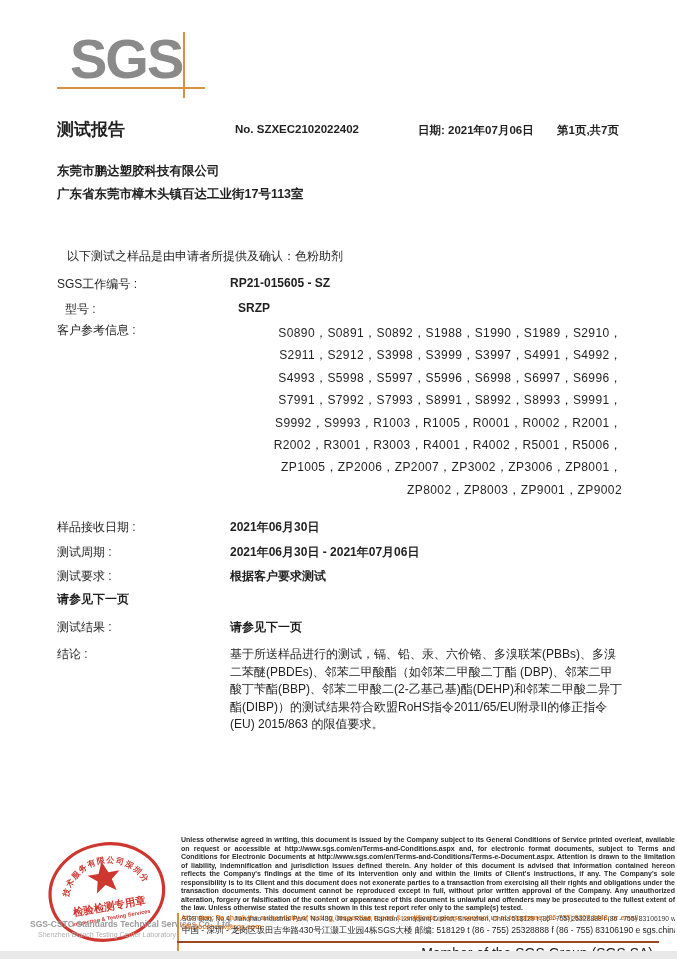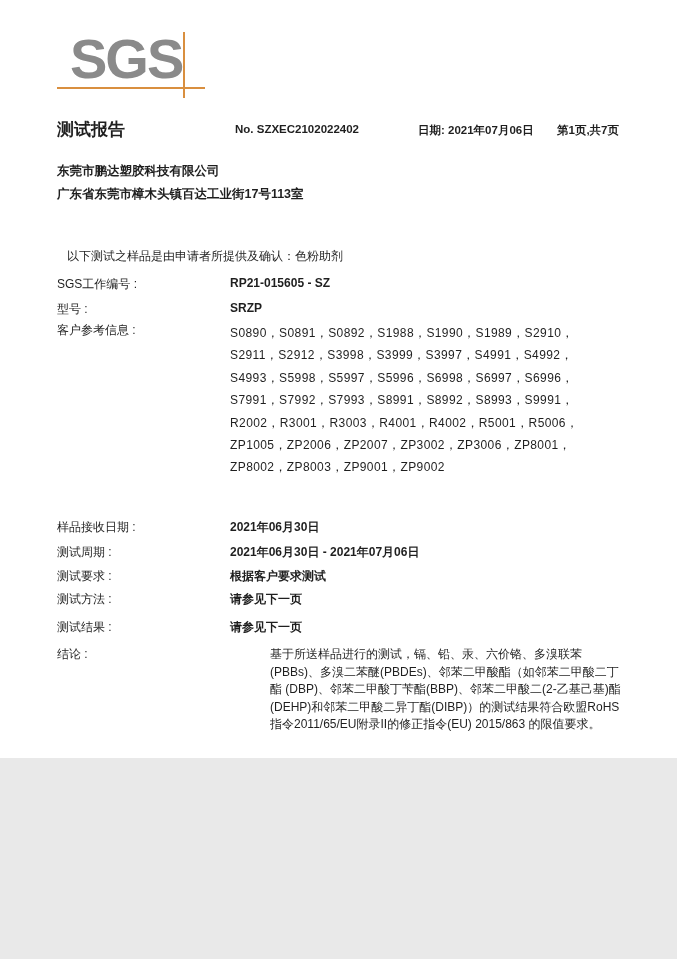--- a/index.html
+++ b/index.html
@@ -1,18 +1,18 @@
 <!DOCTYPE html>
 <html><head>
 <meta charset="utf-8">
 <style>
   html,body { margin:0; padding:0; background:#e9e9e9; }
   .page {
     position:relative;
-    width:677px; height:758px;
+    width:677px; height:951px;
     margin:0 auto;
     background:#ffffff;
     font-family:"Liberation Sans","DejaVu Sans",sans-serif;
     color:#1f1f1f;
     overflow:hidden;
   }
   
   .logo-text {
     position:absolute; left:70px; top:26px;
     font-size:56px; font-weight:700; letter-spacing:-2px;
@@ -29,29 +29,29 @@
   .client-name    { position:absolute; left:57px; top:163px; font-size:12.5px; font-weight:700; }
   .client-address { position:absolute; left:57px; top:186px; font-size:12.5px; font-weight:700; }
 
   
   .statement { position:absolute; left:57px; top:248px; font-size:12px;margin-left:10px; }
   .frow { position:absolute; left:57px; width:565px; display:flex; font-size:12px; }
   .frow .flabel { width:173px; flex-shrink:0; }
   .frow .fvalue { flex:1; font-weight:700; }
   .frow .fvalue.plain { font-weight:400; }
   .row-jobno    { top:276px; }
-  .row-model    { top:301px; }
+  .row-model    { top:301px;margin-left:8px; }
   .row-refs     { top:322px; }
-  .codes-line   { line-height:22.4px; letter-spacing:0.4px; }
+  .codes-line   { line-height:22.4px; letter-spacing:0.4px;text-align:right; }
   .row-received { top:519px;align-items:center; }
   .row-period   { top:544px; }
   .row-request  { top:568px; }
   .row-method   { top:591px; }
   .row-result   { top:619px; }
-  .row-conclusion { top:646px;gap:40px; }
+  .row-conclusion { top:646px; }
   .conclusion-text { line-height:17.5px; }
 
   
   .stamp-wrap { position:absolute; left:42px; top:840px; width:130px; height:106px; transform:rotate(-10deg); opacity:0.92; }
   .company-line1 { position:absolute; left:30px; top:919px; font-size:8.5px; color:#9a9a9a; font-weight:700; }
   .company-line2 { position:absolute; left:38px; top:931px; font-size:7px;  color:#b0b0b0; }
 
   .legal-block { position:absolute; left:181px; top:836px; width:494px; }
   .disclaimer { font-size:7px; line-height:1.22; text-align:justify; color:#2b2b2b; font-weight:700; margin:0; }
   .attention { font-size:7px; line-height:1.25; color:#e07b2a; font-weight:700; margin:1px 0 0 0; }
@@ -93,20 +93,21 @@
     <span class="fvalue">SRZP</span>
   </div>
 
   <div class="frow row-refs">
     <span class="flabel">客户参考信息 :</span>
     <div class="fvalue plain">
       <div class="codes-line">S0890，S0891，S0892，S1988，S1990，S1989，S2910，</div>
       <div class="codes-line">S2911，S2912，S3998，S3999，S3997，S4991，S4992，</div>
       <div class="codes-line">S4993，S5998，S5997，S5996，S6998，S6997，S6996，</div>
       <div class="codes-line">S7991，S7992，S7993，S8991，S8992，S8993，S9991，</div>
+      <div class="codes-line">S9992，S9993，R1003，R1005，R0001，R0002，R2001，</div>
       <div class="codes-line">R2002，R3001，R3003，R4001，R4002，R5001，R5006，</div>
       <div class="codes-line">ZP1005，ZP2006，ZP2007，ZP3002，ZP3006，ZP8001，</div>
       <div class="codes-line">ZP8002，ZP8003，ZP9001，ZP9002</div>
     </div>
   </div>
 
   <div class="frow row-received">
     <span class="flabel">样品接收日期 :</span>
     <span class="fvalue">2021年06月30日</span>
   </div>
@@ -115,21 +116,20 @@
     <span class="flabel">测试周期 :</span>
     <span class="fvalue">2021年06月30日 - 2021年07月06日</span>
   </div>
 
   <div class="frow row-request">
     <span class="flabel">测试要求 :</span>
     <span class="fvalue">根据客户要求测试</span>
   </div>
 
   <div class="frow row-method">
-    <span class="flabel">测试方法 :</span>
     <span class="fvalue">请参见下一页</span>
   </div>
 
   <div class="frow row-result">
     <span class="flabel">测试结果 :</span>
     <span class="fvalue">请参见下一页</span>
   </div>
 
   <div class="frow row-conclusion">
     <span class="flabel">结论 :</span>

